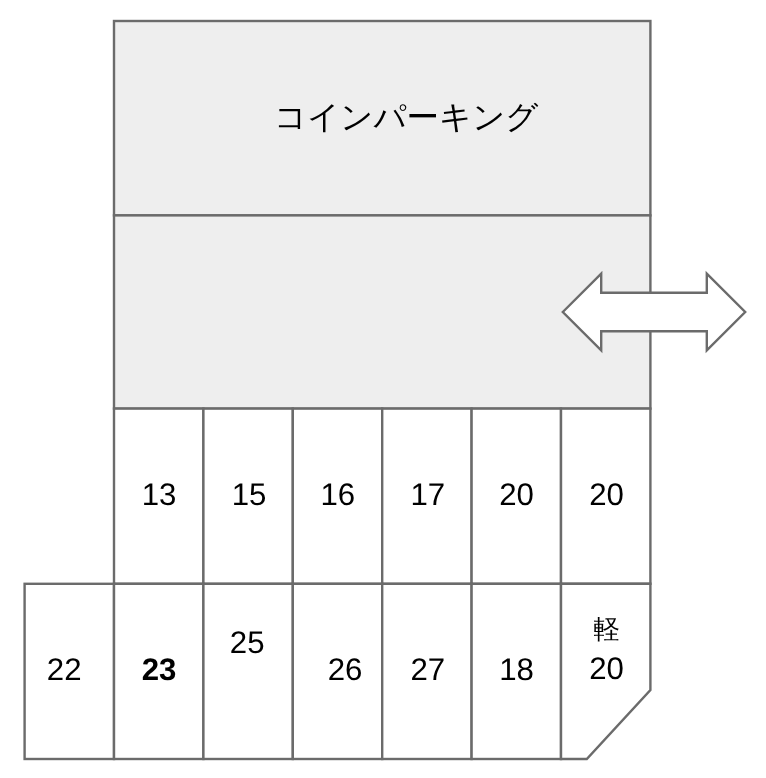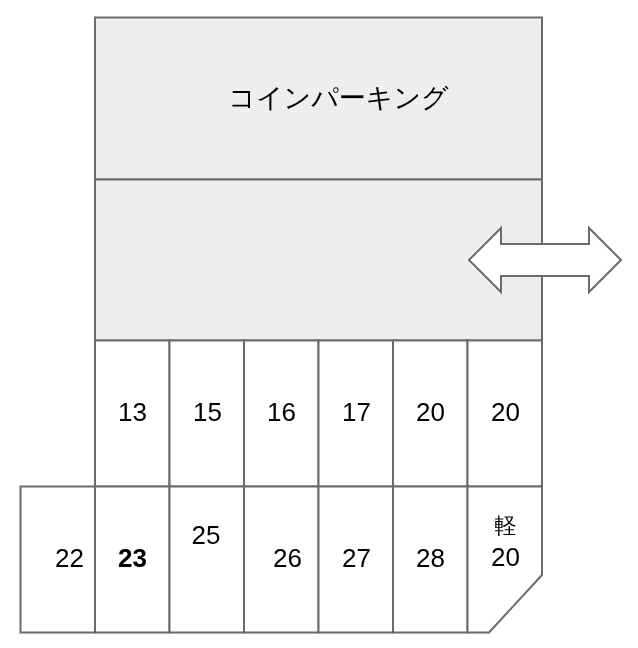--- a/index.html
+++ b/index.html
@@ -46,23 +46,23 @@
 
 <div class="lbl title" style="left:95px; top:17px; width:447px; height:162px;">コインパーキング</div>
 
 <div class="lbl" style="left:95px;  top:340px; width:75px; height:146px;">13</div>
 <div class="lbl" style="left:170px; top:340px; width:75px; height:146px;">15</div>
 <div class="lbl" style="left:244px; top:340px; width:75px; height:146px;">16</div>
 <div class="lbl" style="left:319px; top:340px; width:75px; height:146px;">17</div>
 <div class="lbl" style="left:393px; top:340px; width:75px; height:146px;">20</div>
 <div class="lbl" style="left:468px; top:340px; width:75px; height:146px;">20</div>
 
-<div class="lbl" style="left:32px;  top:486px; width:75px; height:146px;">22</div>
+<div class="lbl" style="left:16px;  top:486px; width:75px; height:146px;">22</div>
 <div class="lbl" style="left:95px;  top:486px; width:75px; height:146px;font-weight:bold;">23</div>
 <div class="lbl" style="left:170px; top:463px; width:72px; height:146px;">25</div>
 <div class="lbl" style="left:244px; top:486px; width:87px; height:146px;">26</div>
 <div class="lbl" style="left:319px; top:486px; width:75px; height:146px;">27</div>
-<div class="lbl" style="left:393px; top:486px; width:75px; height:146px;">28</div>
+<div class="lbl" style="left:393px; top:486px; width:75px; height:146px;">18</div>
 
 <div class="lbl kei" style="left:468px; top:500px; width:75px; height:86px;">
   <span class="k">軽</span>
   <span>20</span>
 </div>
 
 </body></html>

